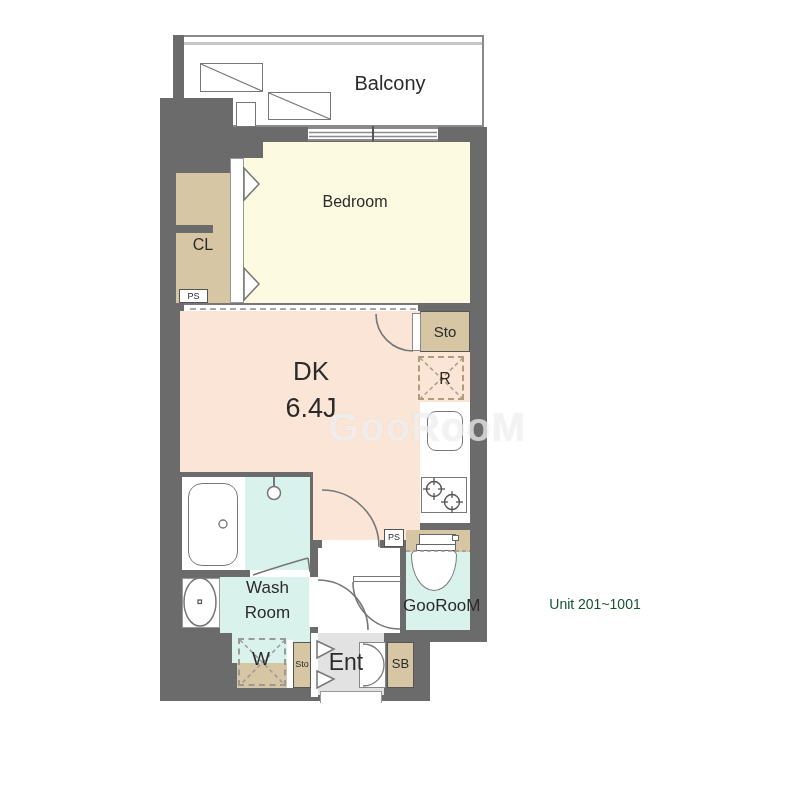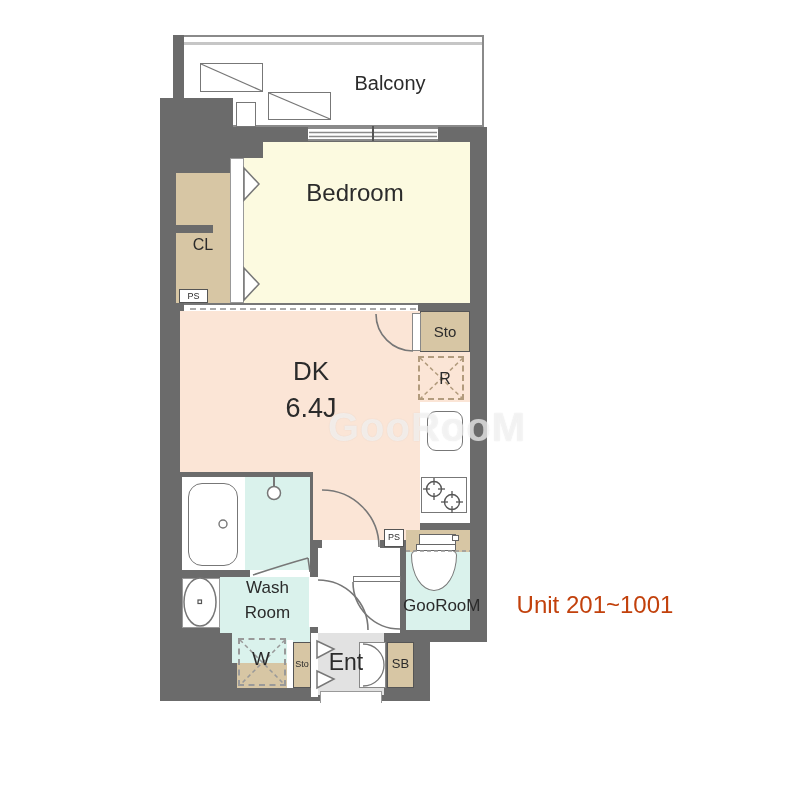--- a/index.html
+++ b/index.html
@@ -156,35 +156,35 @@
 
     <g stroke="#999" stroke-width="1.5" stroke-dasharray="4,3">
       <line x1="240" y1="640" x2="285" y2="685"></line>
       <line x1="285" y1="640" x2="240" y2="685"></line>
     </g>
 
     <line x1="406" y1="551" x2="470" y2="551" stroke="#999" stroke-width="1.5" stroke-dasharray="4,3"></line>
   </svg>
 
   <div class="label" style="left:330px;top:72px;width:120px;font-size:20px;">Balcony</div>
-  <div class="label" style="left:270px;top:179px;width:170px;font-size:24px;text-align:center;">Bedroom</div>
+  <div class="label" style="left:270px;top:193px;width:170px;font-size:16px;text-align:center;">Bedroom</div>
   <div class="label" style="left:176px;top:236px;width:54px;font-size:16px;">CL</div>
   <div class="label" style="left:179px;top:291px;width:29px;font-size:9px;">PS</div>
   <div class="label" style="left:420px;top:323px;width:50px;font-size:15px;">Sto</div>
   <div class="label" style="left:430px;top:370px;width:30px;font-size:16px;">R</div>
   <div class="label" style="left:251px;top:357px;width:120px;font-size:26px;">DK</div>
   <div class="label" style="left:251px;top:393px;width:120px;font-size:27px;">6.4J</div>
   <div class="label" style="left:225px;top:578px;width:85px;font-size:17px;">Wash</div>
   <div class="label" style="left:225px;top:603px;width:85px;font-size:17px;">Room</div>
   <div class="label" style="left:246px;top:648px;width:30px;font-size:19px;">W</div>
   <div class="label" style="left:291px;top:659px;width:22px;font-size:9px;">Sto</div>
   <div class="label" style="left:320px;top:649px;width:52px;font-size:23px;">Ent</div>
   <div class="label" style="left:387px;top:657px;width:27px;font-size:13px;">SB</div>
   <div class="label" style="left:403px;top:596px;width:70px;font-size:17px;">GooRooM</div>
   <div class="label" style="left:384px;top:532px;width:20px;font-size:9px;">PS</div>
 
   <div class="label" style="left:322px;top:368px;width:210px;font-size:40px;font-weight:bold;letter-spacing:1px;color:rgba(255,255,255,0.62);text-shadow:0 0 1px rgba(160,160,160,0.35);margin-top:36px;">GooRooM</div>
 
-  <div class="label" style="left:503px;top:591px;width:184px;font-size:24px;line-height:27px;color:#c2410c;">
+  <div class="label" style="left:503px;top:591px;width:184px;font-size:14px;line-height:27px;color:#14532d;">
     <div>Unit 201~1001</div>
   </div>
 
 </div>
 
 </body></html>

